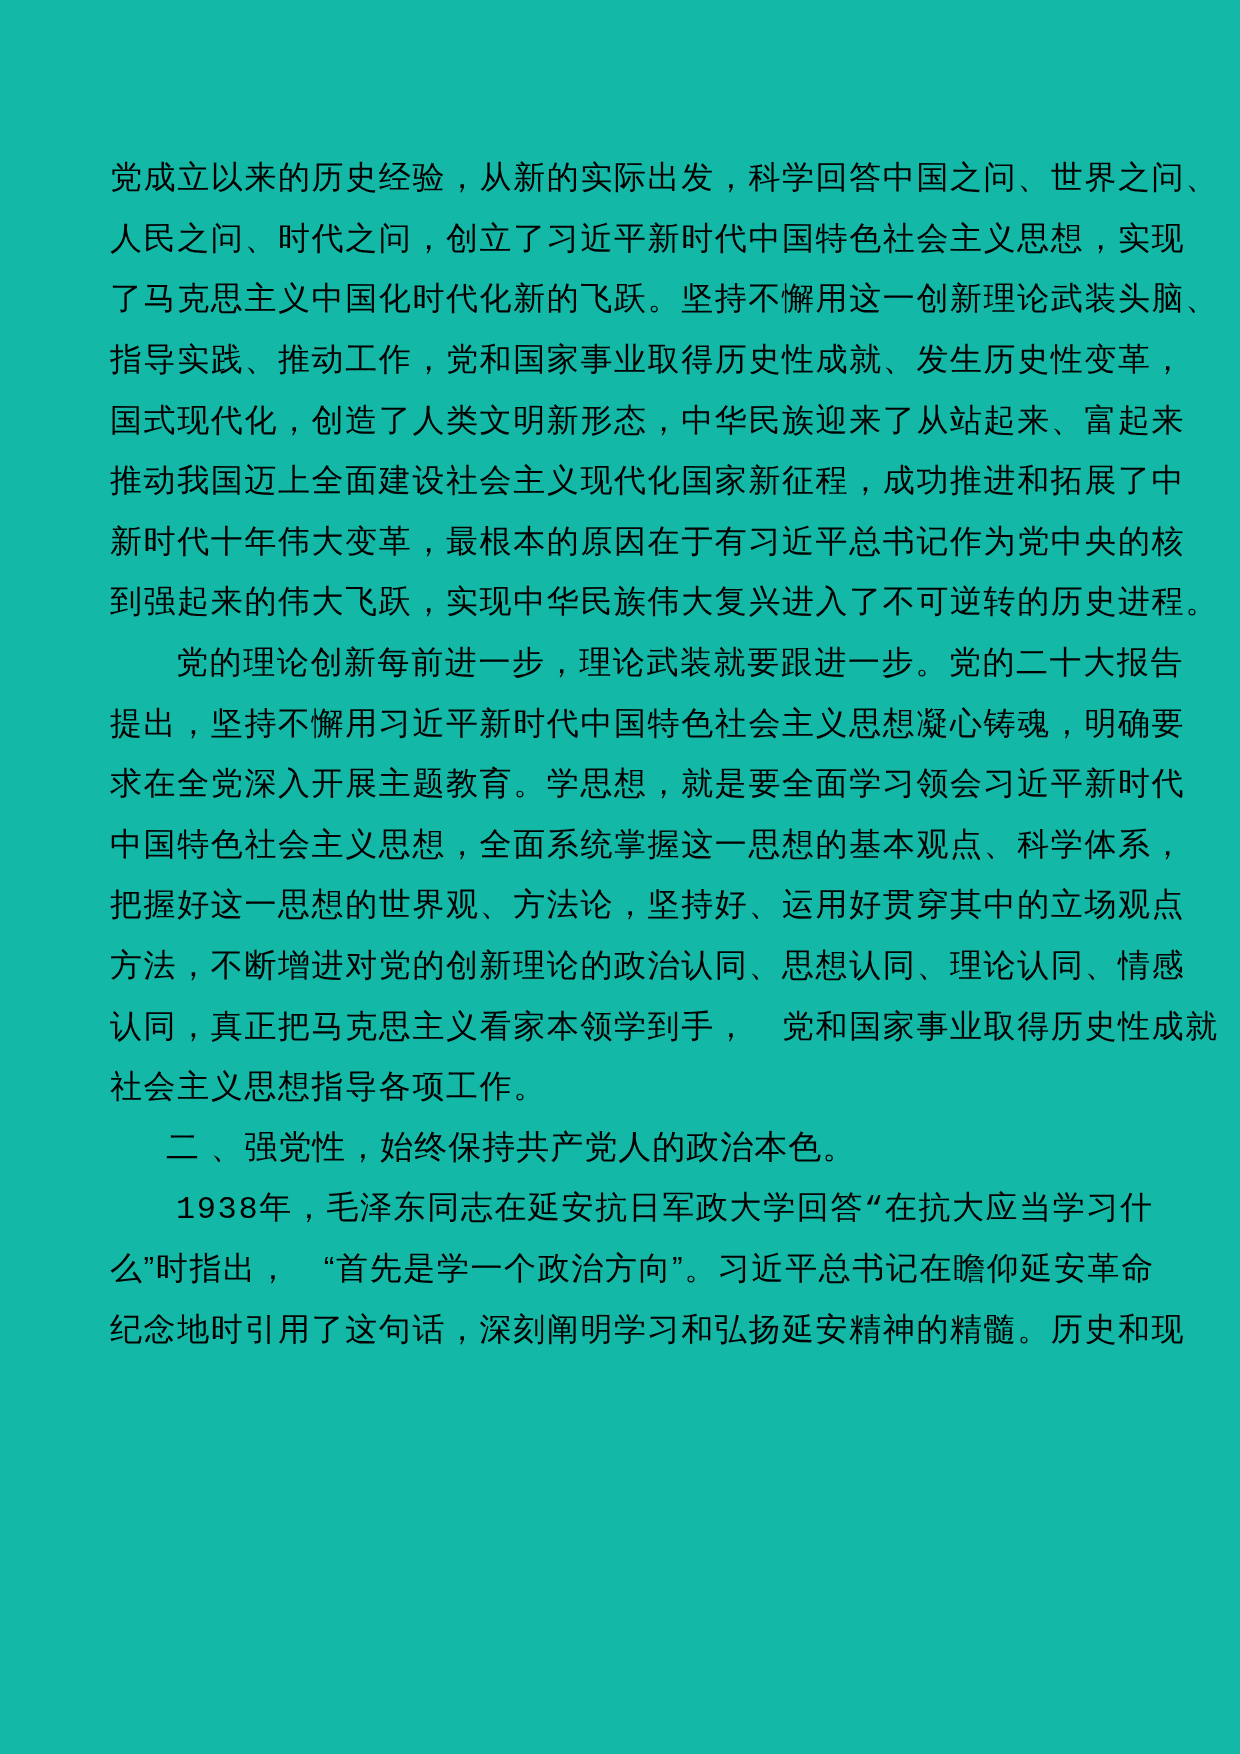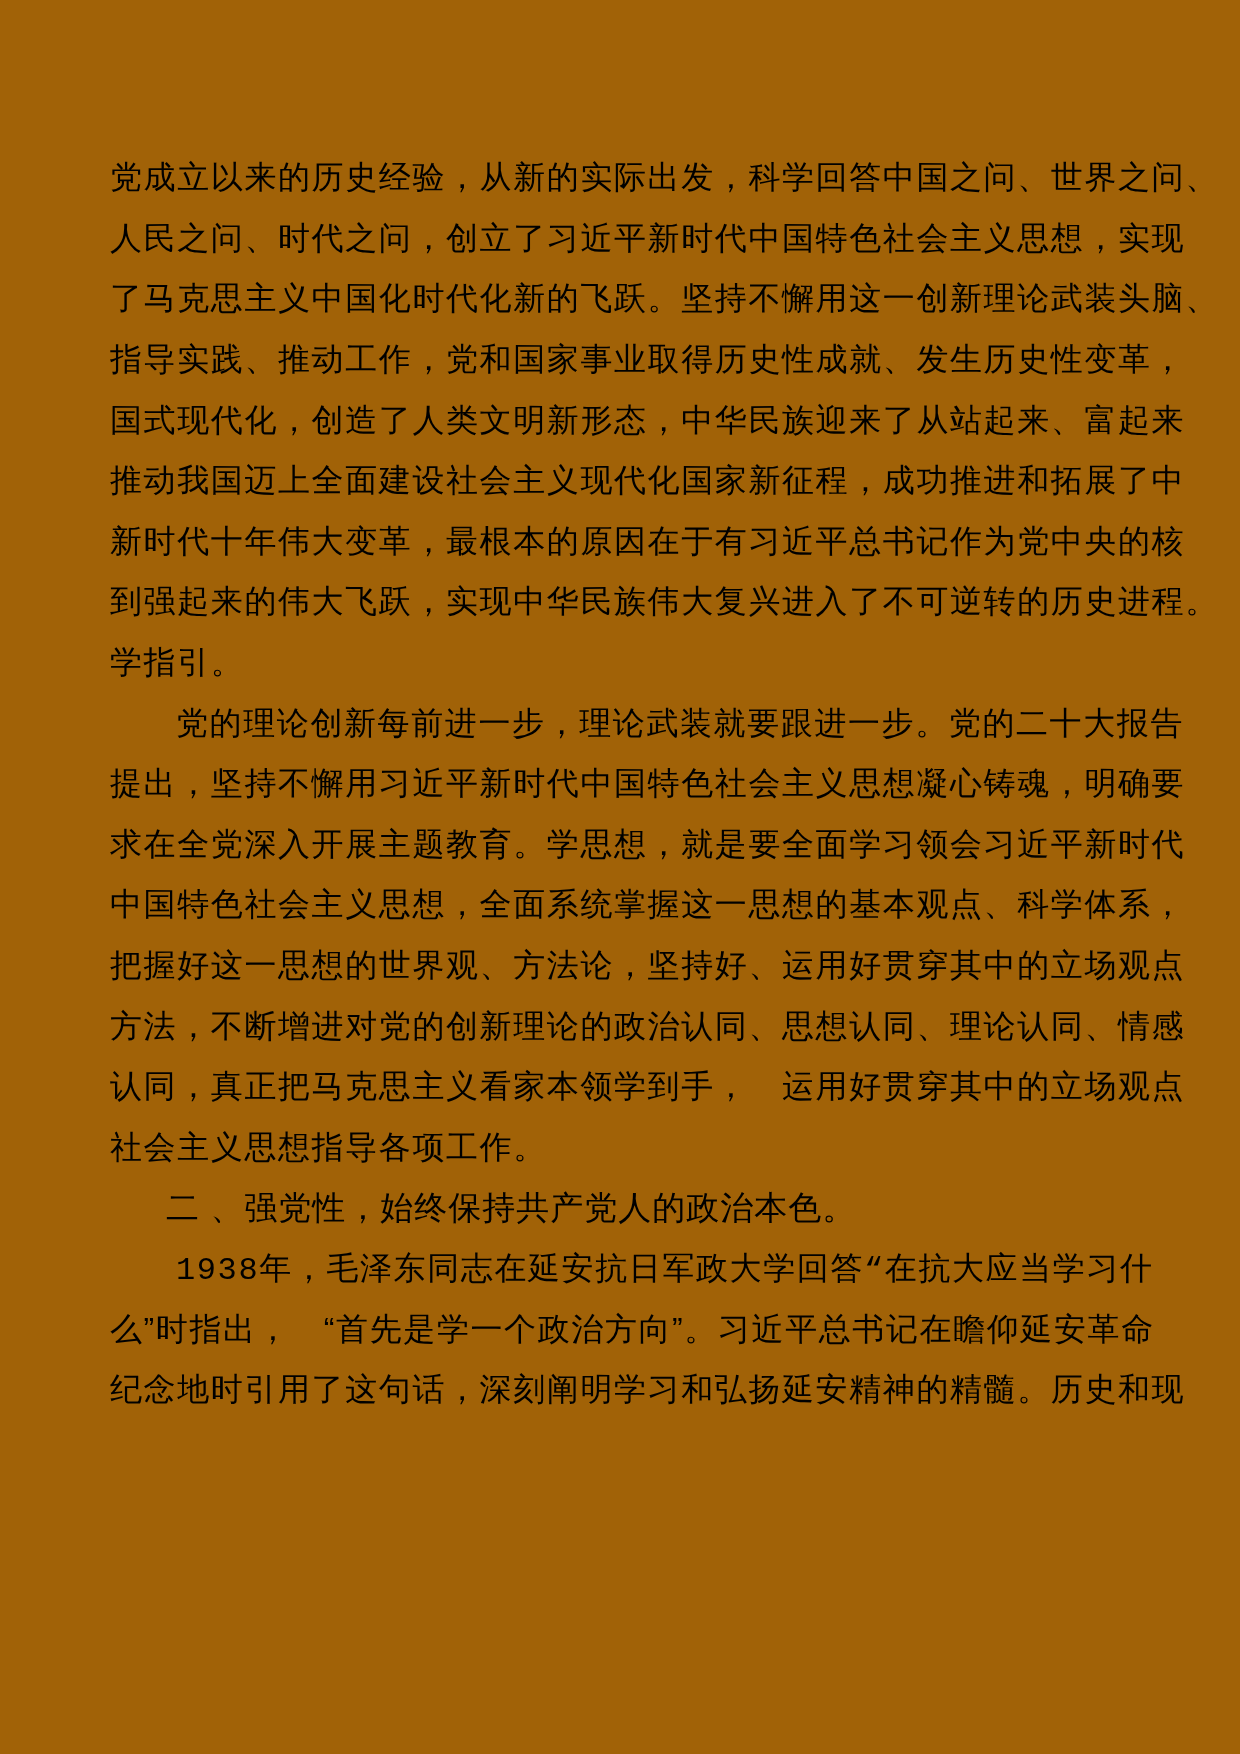--- a/index.html
+++ b/index.html
@@ -11,21 +11,21 @@
     width: 1240px;
     height: 1754px;
     background: #ffffff;
     font-family: "Liberation Sans", "DejaVu Sans", sans-serif;
   }
   .page {
     position: absolute;
     left: 0; top: 0;
     width: 1240px;
     height: 1754px;
-    background: #a16207;
+    background: #14b8a6;
     color: #000000;
   }
   .text-block {
     position: absolute;
     left: 110px;
     top: 148px;
     width: 1062px;
   }
   .para {
     margin: 0;
@@ -59,31 +59,30 @@
 
     <div class="para">
       <div class="line">党成立以来的历史经验，从新的实际出发，科学回答中国之问、世界之问、</div>
       <div class="line">人民之问、时代之问，创立了习近平新时代中国特色社会主义思想，实现</div>
       <div class="line">了马克思主义中国化时代化新的飞跃。坚持不懈用这一创新理论武装头脑、</div>
       <div class="line">指导实践、推动工作，党和国家事业取得历史性成就、发生历史性变革，</div>
       <div class="line">国式现代化，创造了人类文明新形态，中华民族迎来了从站起来、富起来</div>
       <div class="line">推动我国迈上全面建设社会主义现代化国家新征程，成功推进和拓展了中</div>
       <div class="line">新时代十年伟大变革，最根本的原因在于有习近平总书记作为党中央的核</div>
       <div class="line">到强起来的伟大飞跃，实现中华民族伟大复兴进入了不可逆转的历史进程。</div>
-      <div class="line">学指引。</div>
     </div>
 
     <div class="para">
       <div class="line indent">党的理论创新每前进一步，理论武装就要跟进一步。党的二十大报告</div>
       <div class="line">提出，坚持不懈用习近平新时代中国特色社会主义思想凝心铸魂，明确要</div>
       <div class="line">求在全党深入开展主题教育。学思想，就是要全面学习领会习近平新时代</div>
       <div class="line">中国特色社会主义思想，全面系统掌握这一思想的基本观点、科学体系，</div>
       <div class="line">把握好这一思想的世界观、方法论，坚持好、运用好贯穿其中的立场观点</div>
       <div class="line">方法，不断增进对党的创新理论的政治认同、思想认同、理论认同、情感</div>
-      <div class="line">认同，真正把马克思主义看家本领学到手，　运用好贯穿其中的立场观点</div>
+      <div class="line">认同，真正把马克思主义看家本领学到手，　党和国家事业取得历史性成就</div>
       <div class="line">社会主义思想指导各项工作。</div>
     </div>
 
     <div class="para">
       <div class="line heading">二 、强党性，始终保持共产党人的政治本色。</div>
     </div>
 
     <div class="para">
       <div class="line indent">1938年，毛泽东同志在延安抗日军政大学回答“在抗大应当学习什</div>
       <div class="line">么”时指出，　“首先是学一个政治方向”。习近平总书记在瞻仰延安革命</div>

